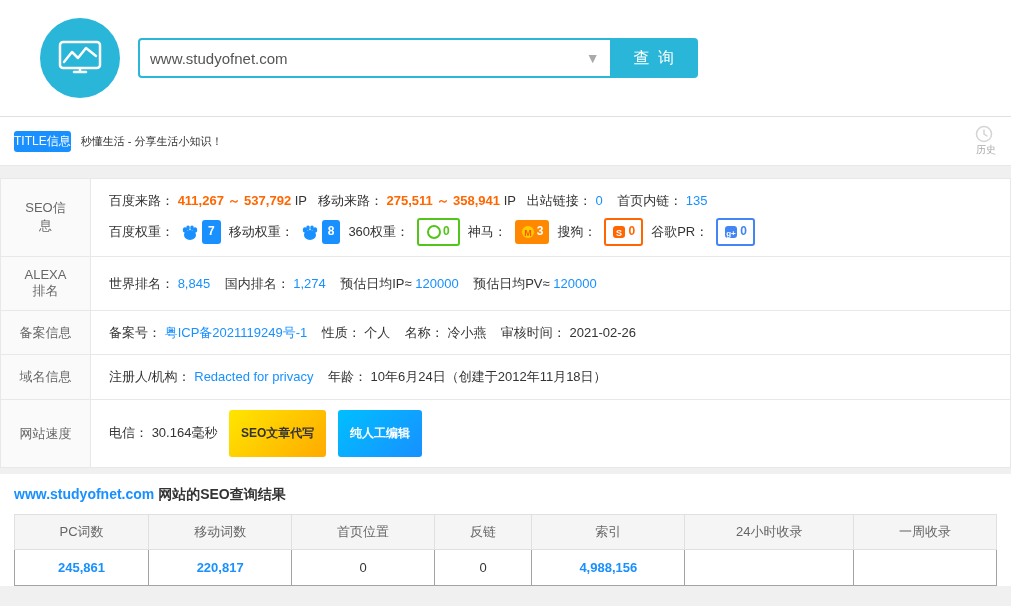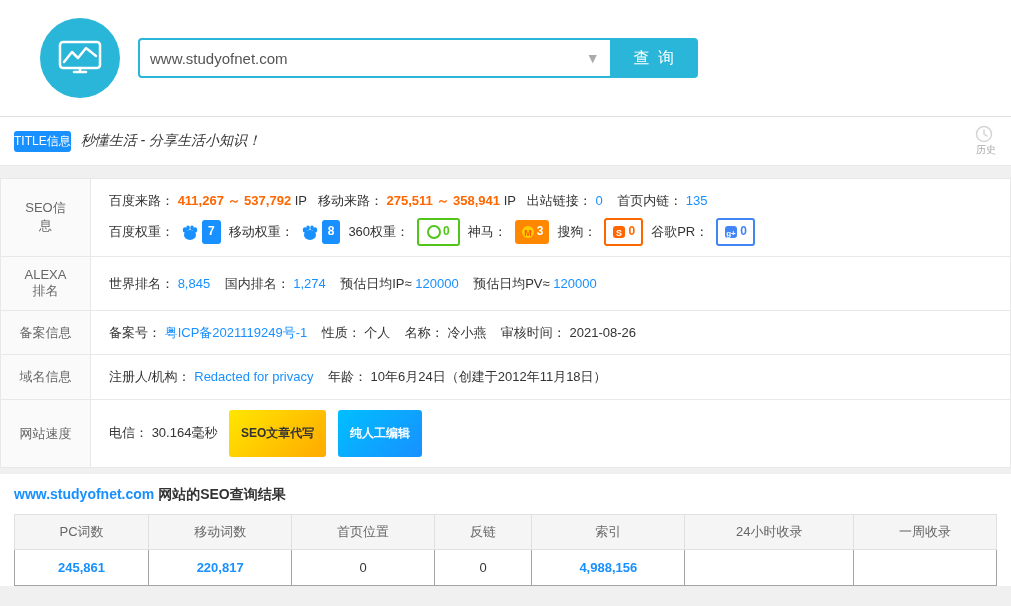--- a/index.html
+++ b/index.html
@@ -81,24 +81,23 @@
     .title-badge {
       background: #1890ff;
       color: #fff;
       font-size: 12px;
       padding: 2px 0;
       border-radius: 3px;
       margin-right: 10px;
       white-space: nowrap;
     }
     .title-text {
-      font-size: 14px;
+      font-size: 11px;
       color: #333;
       flex: 1;
-      font-style: italic;
     }
     .history-btn {
       display: flex;
       align-items: center;
       color: #aaa;
       font-size: 10px;
       cursor: pointer;
       flex-direction: column;
     }
     .history-btn .hist-icon {
@@ -338,21 +337,21 @@
         <span>备案号：</span>
         <span class="val-blue">粤ICP备2021119249号-1</span>
         &nbsp;&nbsp;
         <span>性质：</span>
         <span>个人</span>
         &nbsp;&nbsp;
         <span>名称：</span>
         <span>冷小燕</span>
         &nbsp;&nbsp;
         <span>审核时间：</span>
-        <span>2021-08-26</span>
+        <span>2021-02-26</span>
       </td>
     </tr>
 
     <tr>
       <td class="label-cell">域名信息</td>
       <td class="value-cell">
         <span>注册人/机构：</span>
         <span class="val-blue">Redacted for privacy</span>
         &nbsp;&nbsp;
         <span>年龄：</span>

